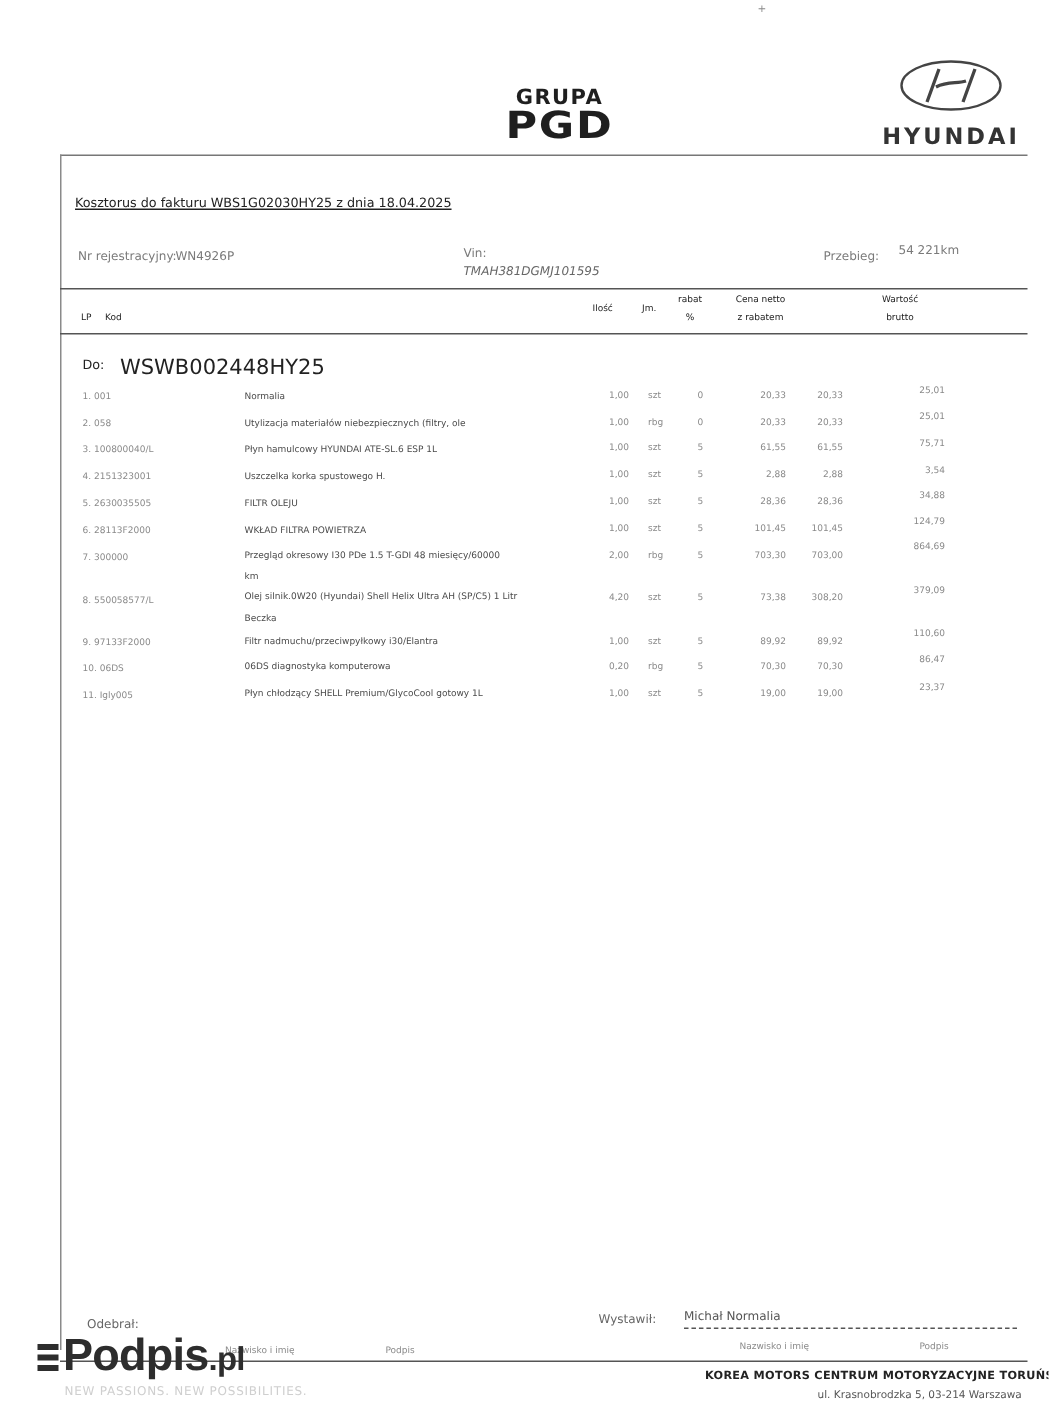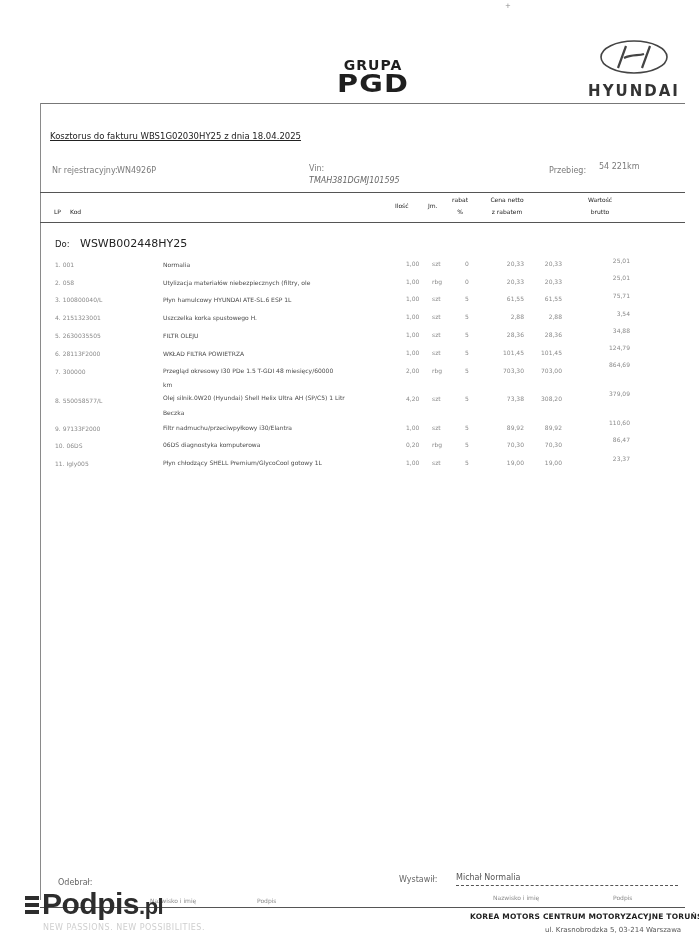--- a/index.html
+++ b/index.html
@@ -60,21 +60,21 @@
 <div class="t hdr" style="left:428px;top:202px;">Jm.</div>
 <div class="t hdr" style="left:450px;top:196px;width:20px;">rabat</div>
 <div class="t hdr" style="left:450px;top:208px;width:20px;">%</div>
 <div class="t hdr" style="left:482px;top:196px;width:50px;">Cena netto</div>
 <div class="t hdr" style="left:482px;top:208px;width:50px;">z rabatem</div>
 <div class="t hdr" style="left:575px;top:196px;width:50px;">Wartość</div>
 <div class="t hdr" style="left:575px;top:208px;width:50px;">brutto</div>
 <div class="hline" style="left:40px;top:222px;width:645px;background:#555;"></div>
 
 <div class="t" style="left:55px;top:239px;font-size:8.5px;color:#222;">Do:</div>
-<div class="t" style="left:80px;top:237px;font-size:11px;color:#222;">WSWB002448HY25</div>
+<div class="t" style="left:80px;top:237px;font-size:14px;color:#222;">WSWB002448HY25</div>
 
 <div>
 
   <div>
     <div class="t light" style="left:55px;top:261px;font-size:6px;">1. 001</div>
     <div class="t" style="left:163px;top:261px;font-size:6px;">Normalia</div>
     <div class="t light" style="left:406px;top:260px;font-size:6px;">1,00</div>
     <div class="t light" style="left:432px;top:260px;font-size:6px;">szt</div>
     <div class="t light" style="left:465px;top:260px;font-size:6px;">0</div>
     <div class="t light num" style="left:490px;top:260px;width:34px;font-size:6px;">20,33</div>

